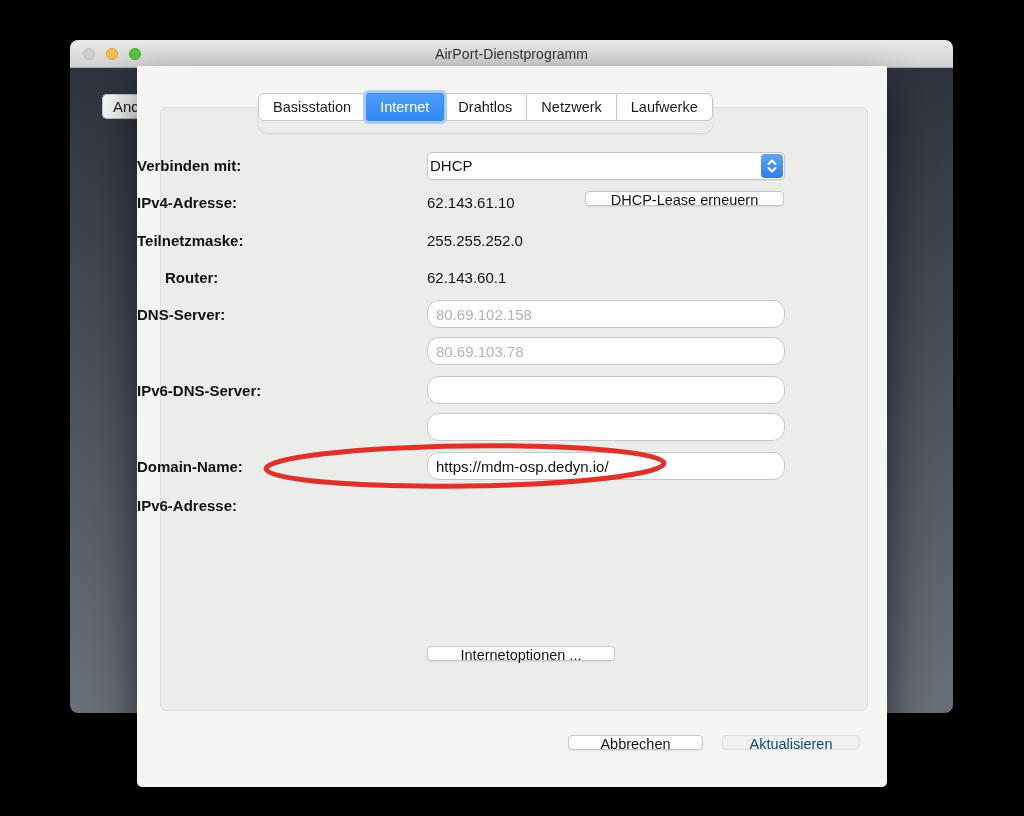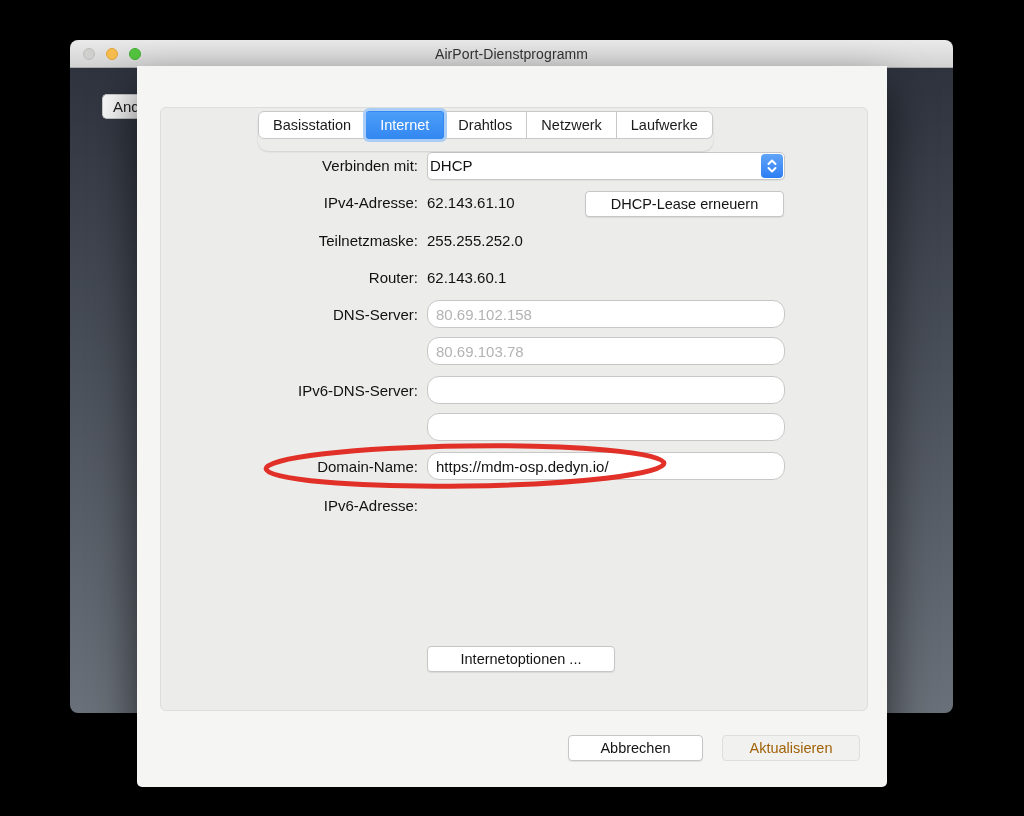--- a/index.html
+++ b/index.html
@@ -55,40 +55,39 @@
     position: absolute; left: 23px; top: 41px; width: 708px; height: 604px;
     background: #ececeb; border: 1px solid #dddddc; border-radius: 6px;
   }
 
   
   .tabs {
     position: absolute; left: 121px; top: 27px; height: 40px;
     display: inline-flex; z-index: 4;
     border-radius: 10px;
     box-shadow: 0 1px 2px rgba(0,0,0,.12);
-    margin-top: 18px;
   }
   .tab {
     height: 28px; line-height: 27px; text-align: center;
     background: #fff; border: 1px solid #c8c8c8; border-left-width: 0;
     font-size: 14.5px; color: #1b1b1b; padding: 0 14px; white-space: nowrap;
     cursor: default;
   }
   .tab:first-child { border-left-width: 1px; border-radius: 6px 0 0 6px; }
   .tab:last-child  { border-radius: 0 6px 6px 0; }
   .tab.selected {
     background: linear-gradient(#4d9ef8, #3388f2);
     border-color: #3388f2; color: #fff;
     box-shadow: 0 0 0 3px #aacdf6; border-radius: 3px; z-index: 5;
   }
 
   
   .flabel {
-    position: absolute; left: 0; width: 281px; text-align: right;
-    font-size: 15px; color: #111;
+    position: absolute; left: 0; width: 281px; 
+    font-size: 15px; color: #111; font-weight: bold;
   }
   .fvalue {
     position: absolute; left: 290px; font-size: 15px; color: #111;
   }
   .tfield {
     position: absolute; left: 290px; width: 358px; height: 28px;
     background: #fff; border: 1px solid #c7c7c7; border-radius: 12px;
     font-family: "Liberation Sans", sans-serif;
     font-size: 15px; color: #111; padding: 0 8px; outline: none;
   }
@@ -100,29 +99,29 @@
     font-size: 15px; color: #111; line-height: 26px; padding-left: 2px;
     box-shadow: 0 1px 1px rgba(0,0,0,.06);
   }
   .stepper {
     position: absolute; right: 1px; top: 1px; width: 22px; height: 24px;
     background: linear-gradient(#61a5f8, #2d7ef3);
     border-radius: 4px; display: flex; align-items: center; justify-content: center;
   }
 
   .push-btn {
-    position: absolute; height: 26px;
+    position: absolute; height: 15px;
     background: #fff; border: 1px solid #c6c6c6; border-radius: 4px;
     font-family: "Liberation Sans", sans-serif;
     font-size: 14.5px; color: #141414; text-align: center;
     box-shadow: 0 1px 1px rgba(0,0,0,.08);
     cursor: default;
   }
   .push-btn.disabled {
-    background: #f1f1f0; border-color: #dedede; color: #a16207; box-shadow: none;
+    background: #f1f1f0; border-color: #dedede; color: #0c4a6e; box-shadow: none;
   }
 
   .annotation {
     position: absolute; left: 123px; top: 376px; width: 410px; height: 48px;
     pointer-events: none; z-index: 6;
   }
 </style>
 </head>
 <body>
 

